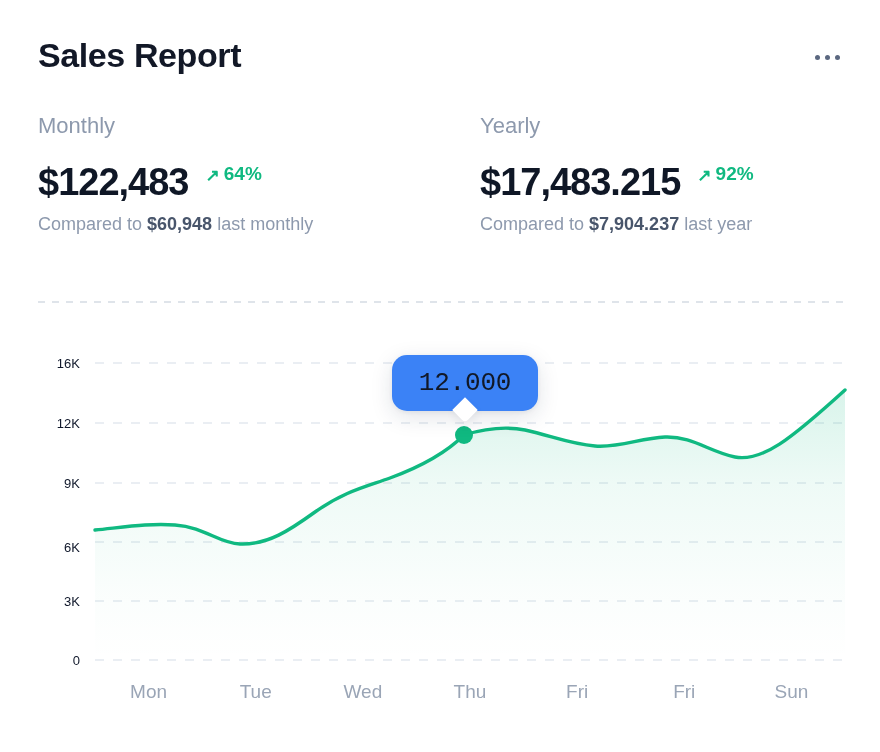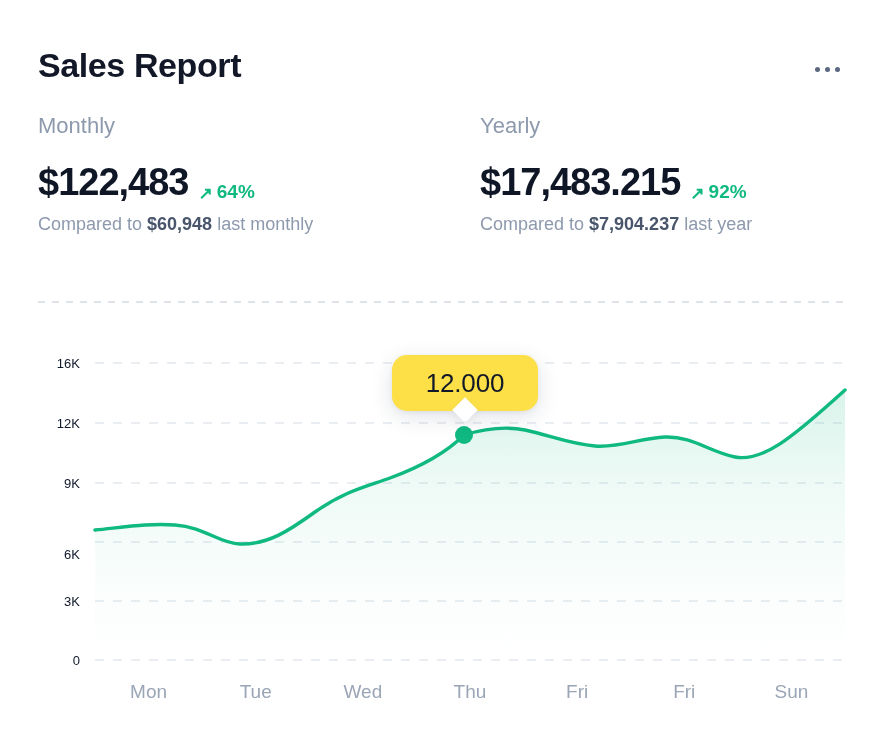--- a/index.html
+++ b/index.html
@@ -23,21 +23,21 @@
   }
 
   
   .header {
     position: absolute;
     left: 38px;
     top: 28px;
     right: 36px;
     height: 54px;
     display: flex;
-    align-items: flex-end;
+    align-items: center;
     justify-content: space-between;
   }
   .title {
     font-size: 34px;
     font-weight: 700;
     color: #121827;
     letter-spacing: -0.4px;
     line-height: 1.0;
     margin: 0;
     padding: 0;
@@ -73,22 +73,22 @@
   .stat:last-child { width: 364px; }
   .stat-label {
     font-size: 22px;
     color: #8d99ad;
     font-weight: 400;
     line-height: 1.2;
     margin-bottom: 12px;
   }
   .stat-value-row {
     display: flex;
-    align-items: flex-end;
-    gap: 10px;
+    align-items: flex-start;
+    gap: 17px;
     margin-bottom: 11px;
     margin-top: 24px;
   }
   .stat-value {
     font-size: 38px;
     font-weight: 700;
     color: #0f1726;
     letter-spacing: -1px;
     line-height: 1.05;
   }
@@ -177,27 +177,28 @@
     line-height: 1;
   }
 
   
   .tooltip {
     position: absolute;
     left: 392px;
     top: 25px;
     width: 146px;
     height: 56px;
-    background: #fde047;
+    background: #3b82f6;
     border-radius: 15px;
     box-shadow: 0 6px 22px rgba(27,40,70,0.13), 0 1px 4px rgba(27,40,70,0.07);
     display: flex;
     align-items: center;
     justify-content: center;
     box-sizing: border-box;
+    font-family: Liberation Mono, monospace;
   }
   .tooltip-text {
     font-size: 26px;
     font-weight: 500;
     color: #111827;
     letter-spacing: -0.2px;
     line-height: 1;
   }
   .tooltip-arrow {
     position: absolute;
@@ -255,21 +256,21 @@
   </div>
 
   <div class="divider"></div>
 
   <div class="chart">
 
     <div class="y-labels">
         <div class="y-label" style="top: 33px;">16K</div>
         <div class="y-label" style="top: 93px;">12K</div>
         <div class="y-label" style="top: 153px;">9K</div>
-        <div class="y-label" style="top: 224px;">6K</div>
+        <div class="y-label" style="top: 217px;">6K</div>
         <div class="y-label" style="top: 271px;">3K</div>
         <div class="y-label" style="top: 330px;">0</div>
       </div>
 
     <svg width="880" height="340" viewBox="0 0 880 340">
       <defs>
         <linearGradient id="areaGrad" x1="0" y1="0" x2="0" y2="1">
           <stop offset="0%" stop-color="#10b981" stop-opacity="0.16"></stop>
           <stop offset="35%" stop-color="#10b981" stop-opacity="0.07"></stop>
           <stop offset="75%" stop-color="#10b981" stop-opacity="0.02"></stop>

